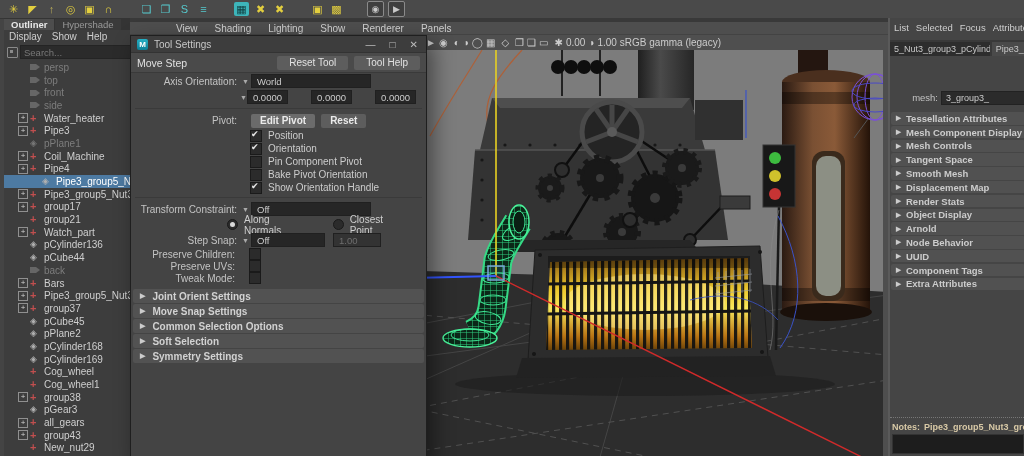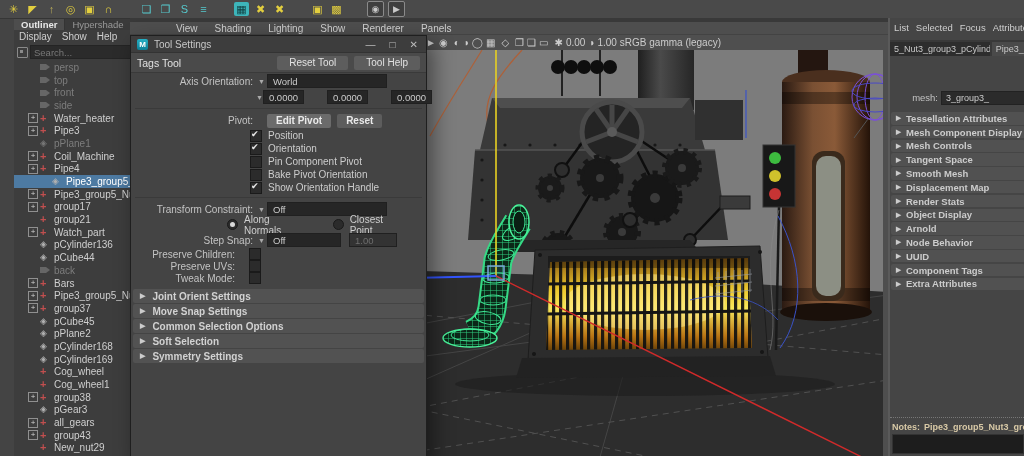--- a/index.html
+++ b/index.html
@@ -6,21 +6,21 @@
   .stage{position:relative;width:1024px;height:456px;overflow:hidden;background:#444444;
          font-family:"Liberation Sans",sans-serif;color:#cccccc;font-size:10px;}
   
   .shelf{position:absolute;left:0;top:0;width:1024px;height:18px;background:#4a4a4a;
          border-bottom:1px solid #363636;display:flex;align-items:center;padding-left:6px;gap:4px;}
   .shelf .sicon{width:15px;height:14px;display:flex;align-items:center;justify-content:center;
          font-size:11px;line-height:14px;}
   .shelf .sicon.active{background:#3db5ba;border-radius:2px;}
   .shelf .sicon.boxed{border:1px solid #8a8a8a;border-radius:2px;background:#3f3f3f;font-size:9px;}
   
-  .outliner{position:absolute;left:14px;top:18px;width:130px;height:438px;background:#3d3d3d;
+  .outliner{position:absolute;left:4px;top:18px;width:130px;height:438px;background:#3d3d3d;
             border-right:1px solid #2e2e2e;overflow:hidden;}
   .otabs{height:12px;background:#343434;display:flex;align-items:flex-end;gap:1px;}
   .otab{padding:0 7px;font-size:9.5px;color:#999;height:11px;line-height:11px;background:#3a3a3a;}
   .otab.active{background:#4d4d4d;color:#e8e8e8;font-weight:bold;}
   .omenus{height:13px;display:flex;align-items:center;gap:10px;padding-left:5px;background:#3d3d3d;
           color:#cfcfcf;font-size:10px;}
   .osearch{height:16px;display:flex;align-items:center;padding:1px 2px 1px 1px;gap:2px;}
   .filtericon{width:9px;height:9px;border:1px solid #8a8a8a;border-radius:1px;margin-left:2px;position:relative;}
   .filtericon::before{content:"";position:absolute;left:2px;top:2px;width:3px;height:3px;background:#8a8a8a;}
   .osearch input{flex:1;min-width:0;height:12px;background:#2b2b2b;border:1px solid #242424;color:#bbb;
@@ -65,21 +65,21 @@
   .wbtns{margin-left:auto;display:flex;gap:14px;color:#bbbbbb;font-size:10px;}
   .twtool{height:19px;background:#4a4a4a;display:flex;align-items:center;padding:0 6px;gap:6px;
            border-bottom:1px solid #3a3a3a;}
   .twtool .t{color:#e0e0e0;font-size:10.5px;}
   .twbtn{margin-left:auto;background:#5d5d5d;border-radius:2px;height:14px;padding:0 12px;font-size:10px;
            color:#e2e2e2;display:flex;align-items:center;}
   .twbtn + .twbtn{margin-left:0;}
   .sect{height:14px;background:#525252;border-radius:2px;display:flex;align-items:center;gap:7px;
            padding-left:7px;margin:1px 2px;font-weight:bold;color:#d2d2d2;font-size:10px;}
   .sect .tri{font-size:7px;color:#cccccc;}
-  .trow{display:flex;align-items:center;height:16px;padding-left:18px;}
+  .trow{display:flex;align-items:center;height:16px;padding-left:2px;}
   .tlabel{width:104px;flex:0 0 104px;text-align:right;color:#c3c3c3;padding-right:3px;font-size:10px;}
   .ddarrow{width:11px;color:#aaaaaa;font-size:7px;text-align:center;}
   .tfield{background:#262626;height:12px;color:#cccccc;font-size:9.5px;padding:0 5px;display:flex;
            align-items:center;border:1px solid #202020;}
   .tfield.wide{width:108px;}
   .tfield.num{width:30px;margin-right:23px;}
   .tfield.mid{width:62px;margin-right:8px;}
   .tfield.disabled{color:#6e6e6e;background:#333333;}
   .hdiv{height:1px;background:#3a3a3a;margin:3px 4px;}
   .btn{background:#5d5d5d;border-radius:2px;height:14px;padding:0 9px;font-size:10px;color:#eaeaea;
@@ -680,21 +680,21 @@
     <div class="twtitle">
       <span class="mayaicon">M</span>
       <span class="t">Tool Settings</span>
       <span class="wbtns">
         <span>—</span>
         <span>□</span>
         <span>✕</span>
       </span>
     </div>
     <div class="twtool">
-      <span class="t">Tags Tool</span>
+      <span class="t">Move Step</span>
       <span class="twbtn">Reset Tool</span>
       <span class="twbtn">Tool Help</span>
     </div>
 
     <div class="trow">
       <span class="tlabel">Axis Orientation:</span>
       <span class="ddarrow">▼</span>
       <span class="tfield wide">World</span>
     </div>
     <div class="trow">

